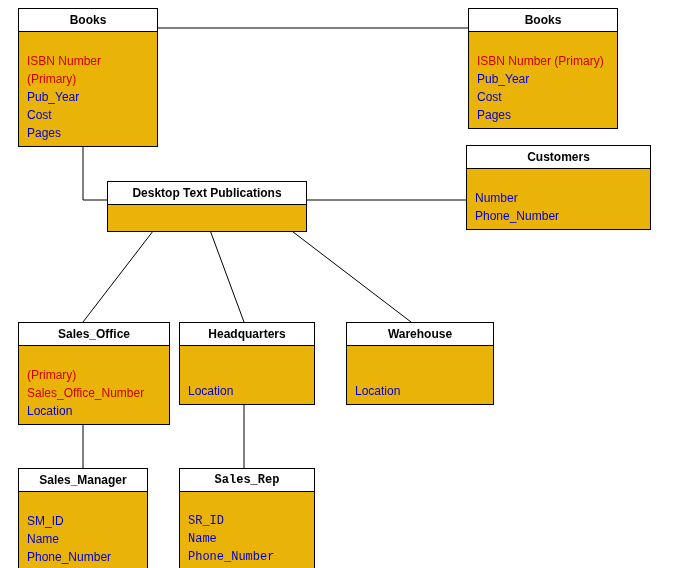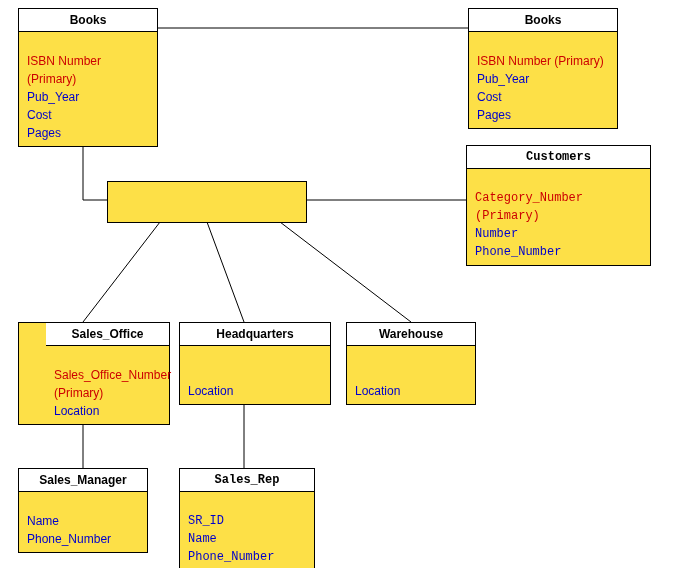--- a/index.html
+++ b/index.html
@@ -13,21 +13,21 @@
       position: relative;
     }
     .diagram {
       position: relative;
       width: 675px;
       height: 568px;
     }
     .entity-box {
       position: absolute;
       border: 1px solid #000;
-      background: #fde047;
+      background: #eab308;
       min-width: 110px;
     }
     .entity-header {
       text-align: center;
       font-weight: bold;
       padding: 4px 6px;
       border-bottom: 1px solid #000;
       background: #fff;
     }
     .entity-body {
@@ -89,61 +89,62 @@
   <div class="entity-box" style="left:468px; top:8px; width:150px;">
     <div class="entity-header">Books</div>
     <div class="entity-body">
       <div class="field-primary">ISBN Number (Primary)</div>
       <div class="field-normal">Pub_Year</div>
       <div class="field-normal">Cost</div>
       <div class="field-normal">Pages</div>
     </div>
   </div>
 
-  <div class="entity-box" style="left:466px; top:145px; width:185px;font-family:Liberation Mono, monospace;">
+  <div class="entity-box" style="left:466px; top:145px; width:185px;">
     <div class="entity-header">Customers</div>
     <div class="entity-body">
-      <div class="field-primary">Category_Number (Primary)</div>
       <div class="field-normal">Number</div>
       <div class="field-normal">Phone_Number</div>
     </div>
   </div>
 
   <div class="entity-box" style="left:107px; top:181px; width:200px; min-height:42px;">
+    <div class="entity-header">Desktop Text Publications</div>
     <div class="entity-body" style="min-height:10px;"></div>
   </div>
 
-  <div class="entity-box" style="left:18px; top:322px; width:152px;padding-left:27px;">
+  <div class="entity-box" style="left:18px; top:322px; width:152px;">
     <div class="entity-header">Sales_Office</div>
     <div class="entity-body">
+      <div class="field-primary">(Primary)</div>
       <div class="field-primary">Sales_Office_Number</div>
-      <div class="field-primary">(Primary)</div>
       <div class="field-normal">Location</div>
     </div>
   </div>
 
-  <div class="entity-box" style="left:179px; top:322px; width:152px;">
+  <div class="entity-box" style="left:179px; top:322px; width:136px;">
     <div class="entity-header">Headquarters</div>
     <div class="entity-body">
       <div style="height:16px;"></div>
       <div class="field-normal">Location</div>
     </div>
   </div>
 
-  <div class="entity-box" style="left:346px; top:322px; width:130px;">
+  <div class="entity-box" style="left:346px; top:322px; width:148px;">
     <div class="entity-header">Warehouse</div>
     <div class="entity-body">
       <div style="height:16px;"></div>
       <div class="field-normal">Location</div>
     </div>
   </div>
 
   <div class="entity-box" style="left:18px; top:468px; width:130px;">
     <div class="entity-header">Sales_Manager</div>
     <div class="entity-body">
+      <div class="field-normal">SM_ID</div>
       <div class="field-normal">Name</div>
       <div class="field-normal">Phone_Number</div>
     </div>
   </div>
 
   <div class="entity-box" style="left:179px; top:468px; width:136px;font-family:Liberation Mono, monospace;">
     <div class="entity-header">Sales_Rep</div>
     <div class="entity-body">
       <div class="field-normal">SR_ID</div>
       <div class="field-normal">Name</div>

